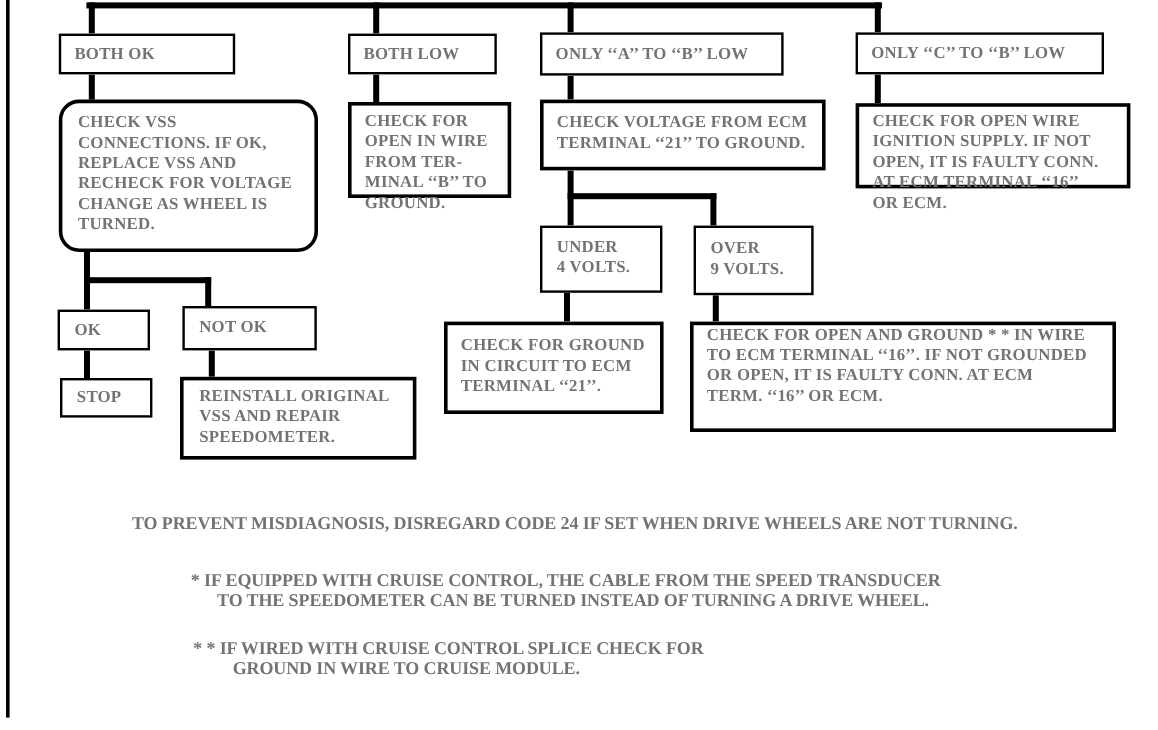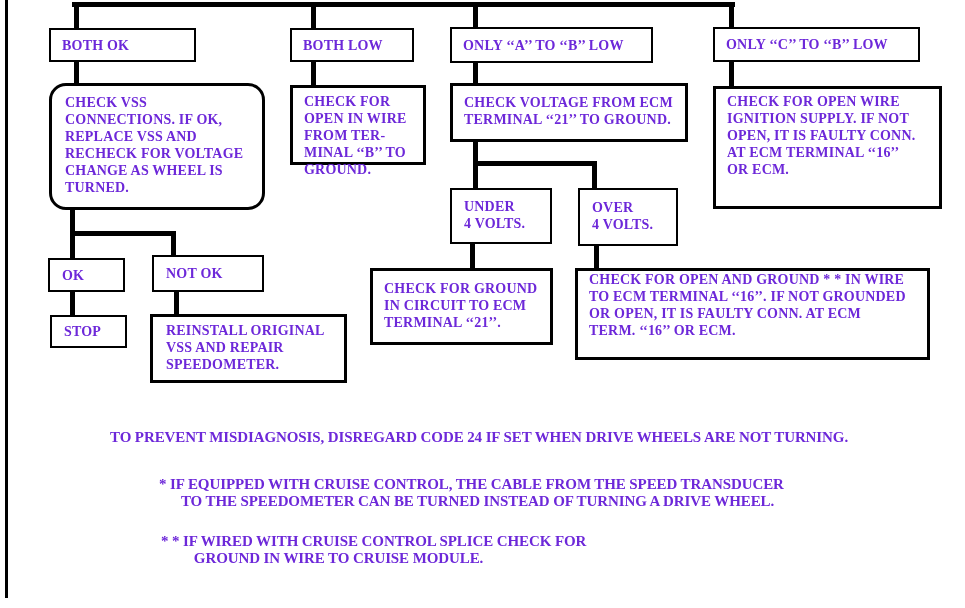--- a/index.html
+++ b/index.html
@@ -2,21 +2,21 @@
 <html><head>
 <meta charset="utf-8">
 <style>
   html, body { margin: 0; padding: 0; background: #ffffff; }
   .stage {
     position: relative;
     width: 965px;
     height: 608px;
     background: #ffffff;
     font-family: "Liberation Serif", serif;
-    color: #6d28d9;
+    color: #737373;
     overflow: hidden;
   }
   .ln { position: absolute; background: #000000; }
   .box {
     position: absolute;
     box-sizing: border-box;
     border: 3px solid #000000;
     background: #ffffff;
     font-weight: bold;
     font-size: 14px;
@@ -81,30 +81,30 @@
 RECHECK FOR VOLTAGE
 CHANGE AS WHEEL IS
 TURNED.</div>
   <div class="box" style="left:290px; top:85px; width:136px; height:80px; padding:5px 4px 0 11px;">CHECK FOR
 OPEN IN WIRE
 FROM TER-
 MINAL ‘‘B’’ TO
 GROUND.</div>
   <div class="box" style="left:450px; top:83px; width:238px; height:59px; padding:8px 4px 0 11px;">CHECK VOLTAGE FROM ECM
 TERMINAL ‘‘21’’ TO GROUND.</div>
-  <div class="box" style="left:713px; top:86px; width:229px; height:123px; padding:4px 4px 0 11px;">CHECK FOR OPEN WIRE
+  <div class="box" style="left:713px; top:86px; width:229px; height:71px; padding:4px 4px 0 11px;">CHECK FOR OPEN WIRE
 IGNITION SUPPLY. IF NOT
 OPEN, IT IS FAULTY CONN.
 AT ECM TERMINAL ‘‘16’’
 OR ECM.</div>
 
   <div class="box thin" style="left:450px; top:188px; width:102px; height:56px; padding:8px 4px 0 12px;">UNDER
 4 VOLTS.</div>
   <div class="box thin" style="left:578px; top:188px; width:100px; height:58px; padding:9px 4px 0 12px;">OVER
-4 VOLTS.</div>
+9 VOLTS.</div>
 
   <div class="box" style="left:370px; top:268px; width:183px; height:77px; padding:9px 4px 0 11px;">CHECK FOR GROUND
 IN CIRCUIT TO ECM
 TERMINAL ‘‘21’’.</div>
   <div class="box" style="left:575px; top:268px; width:355px; height:92px; padding:0 4px 0 11px;">CHECK FOR OPEN AND GROUND * * IN WIRE
 TO ECM TERMINAL ‘‘16’’. IF NOT GROUNDED
 OR OPEN, IT IS FAULTY CONN. AT ECM
 TERM. ‘‘16’’ OR ECM.</div>
 
   <div class="box thin hdr" style="left:48px; top:258px; width:77px; height:34px; padding-left:12px;text-align:right;">OK</div>

